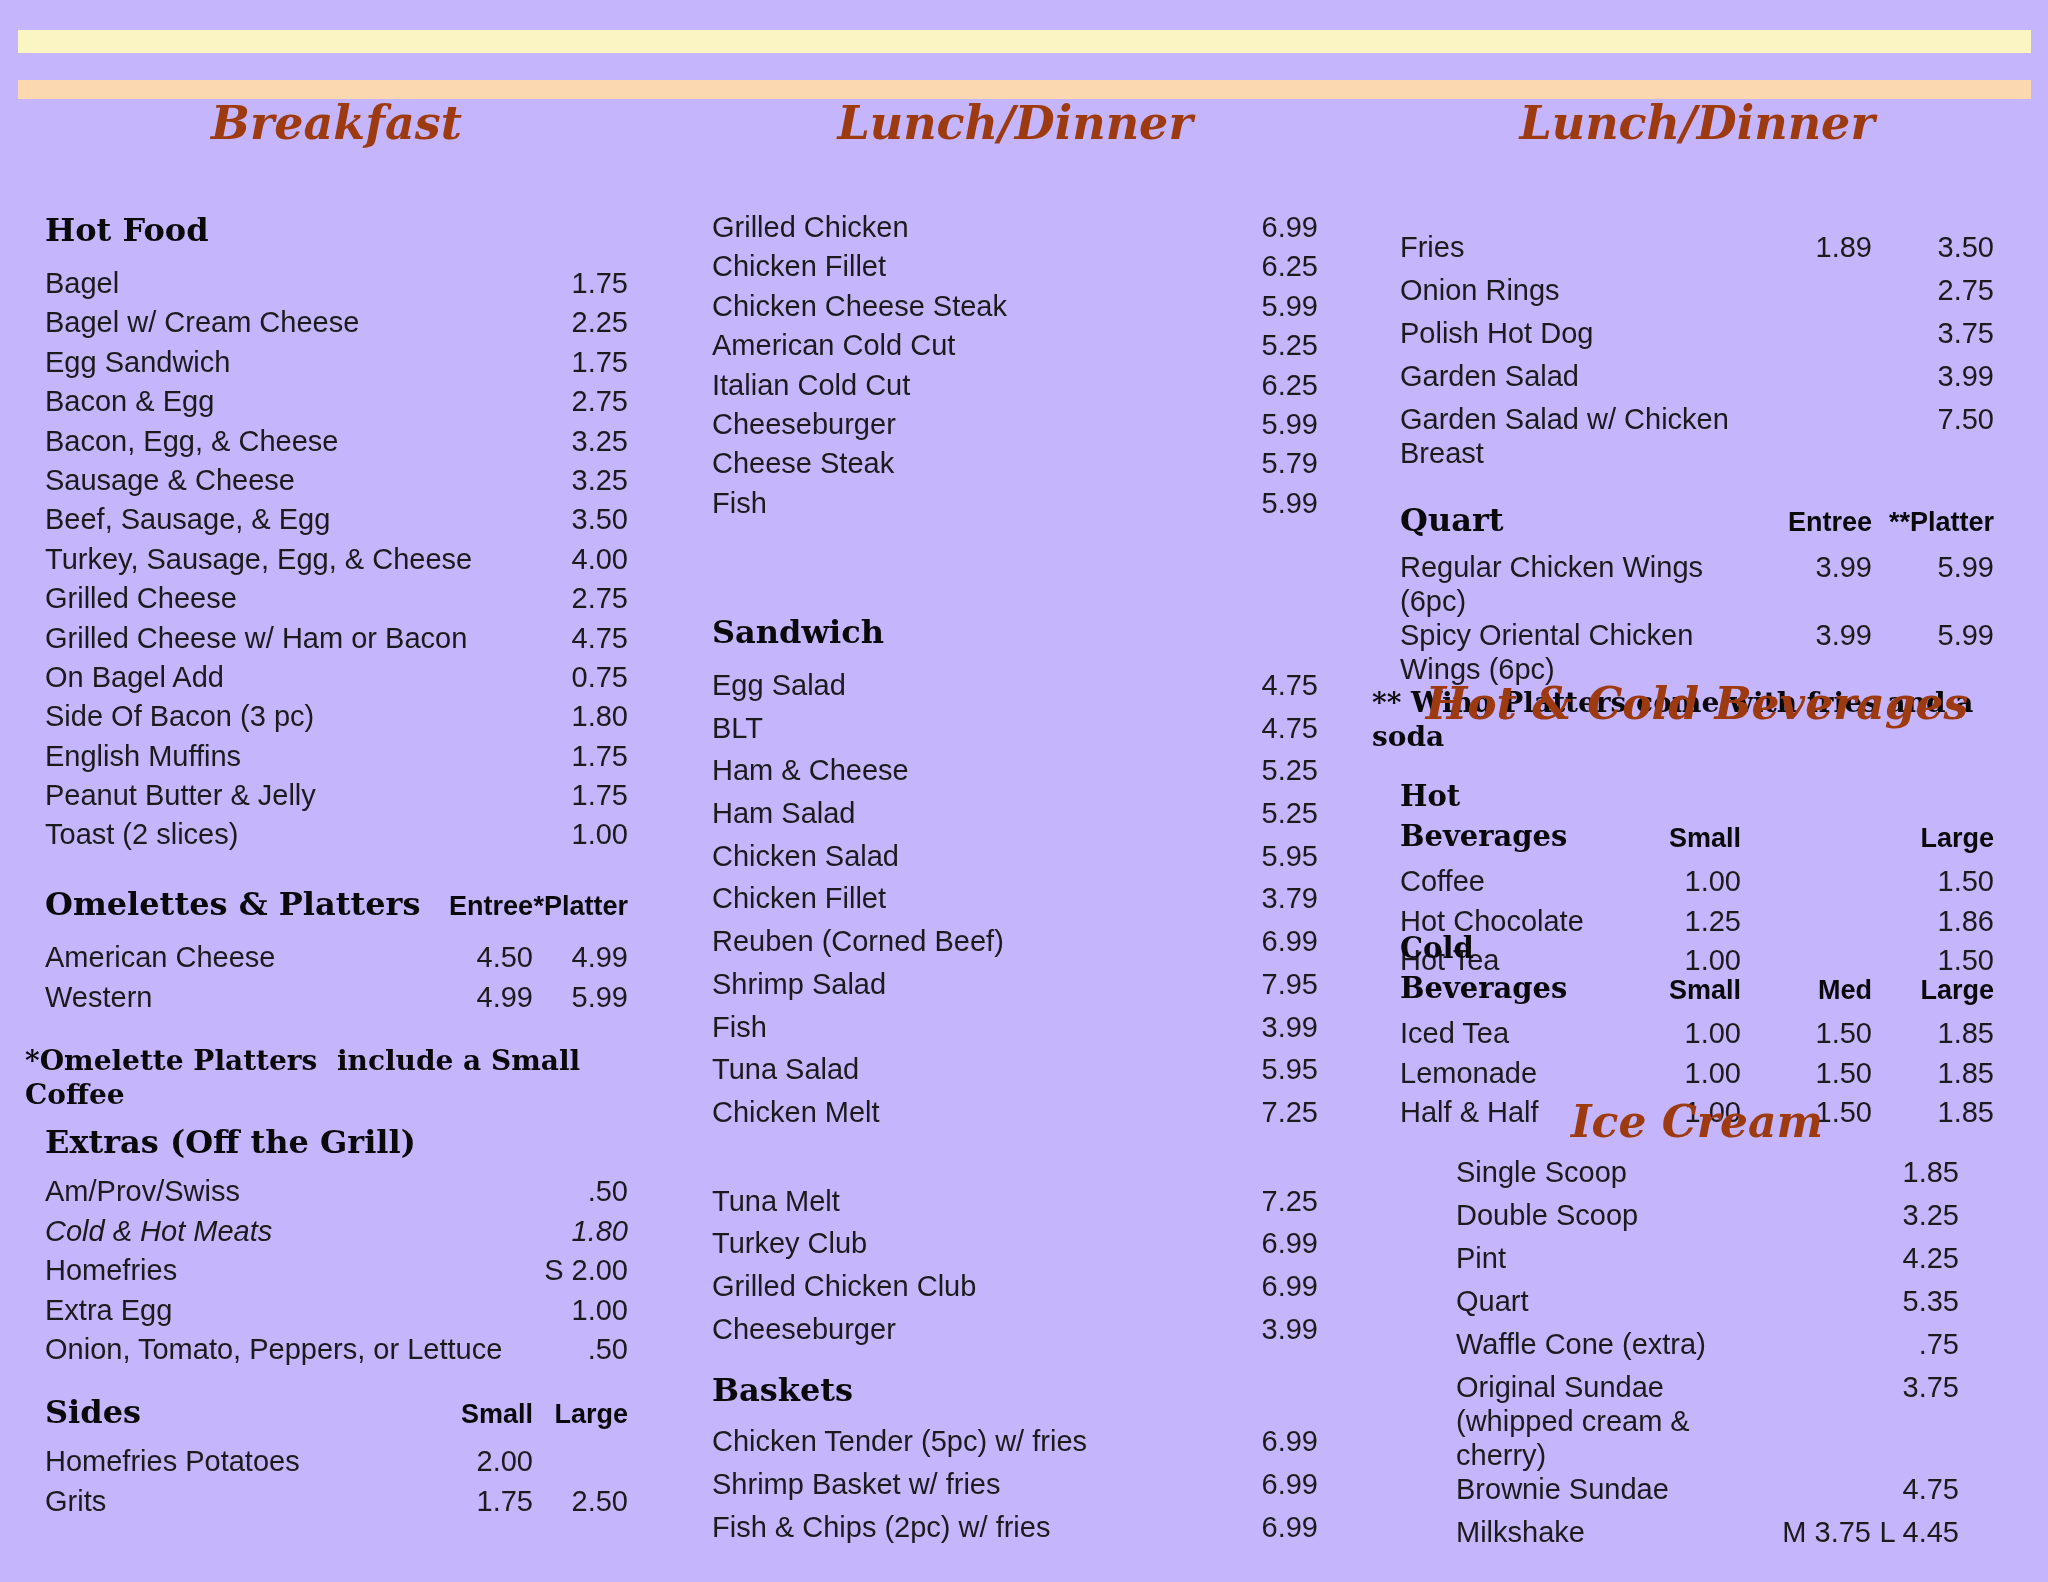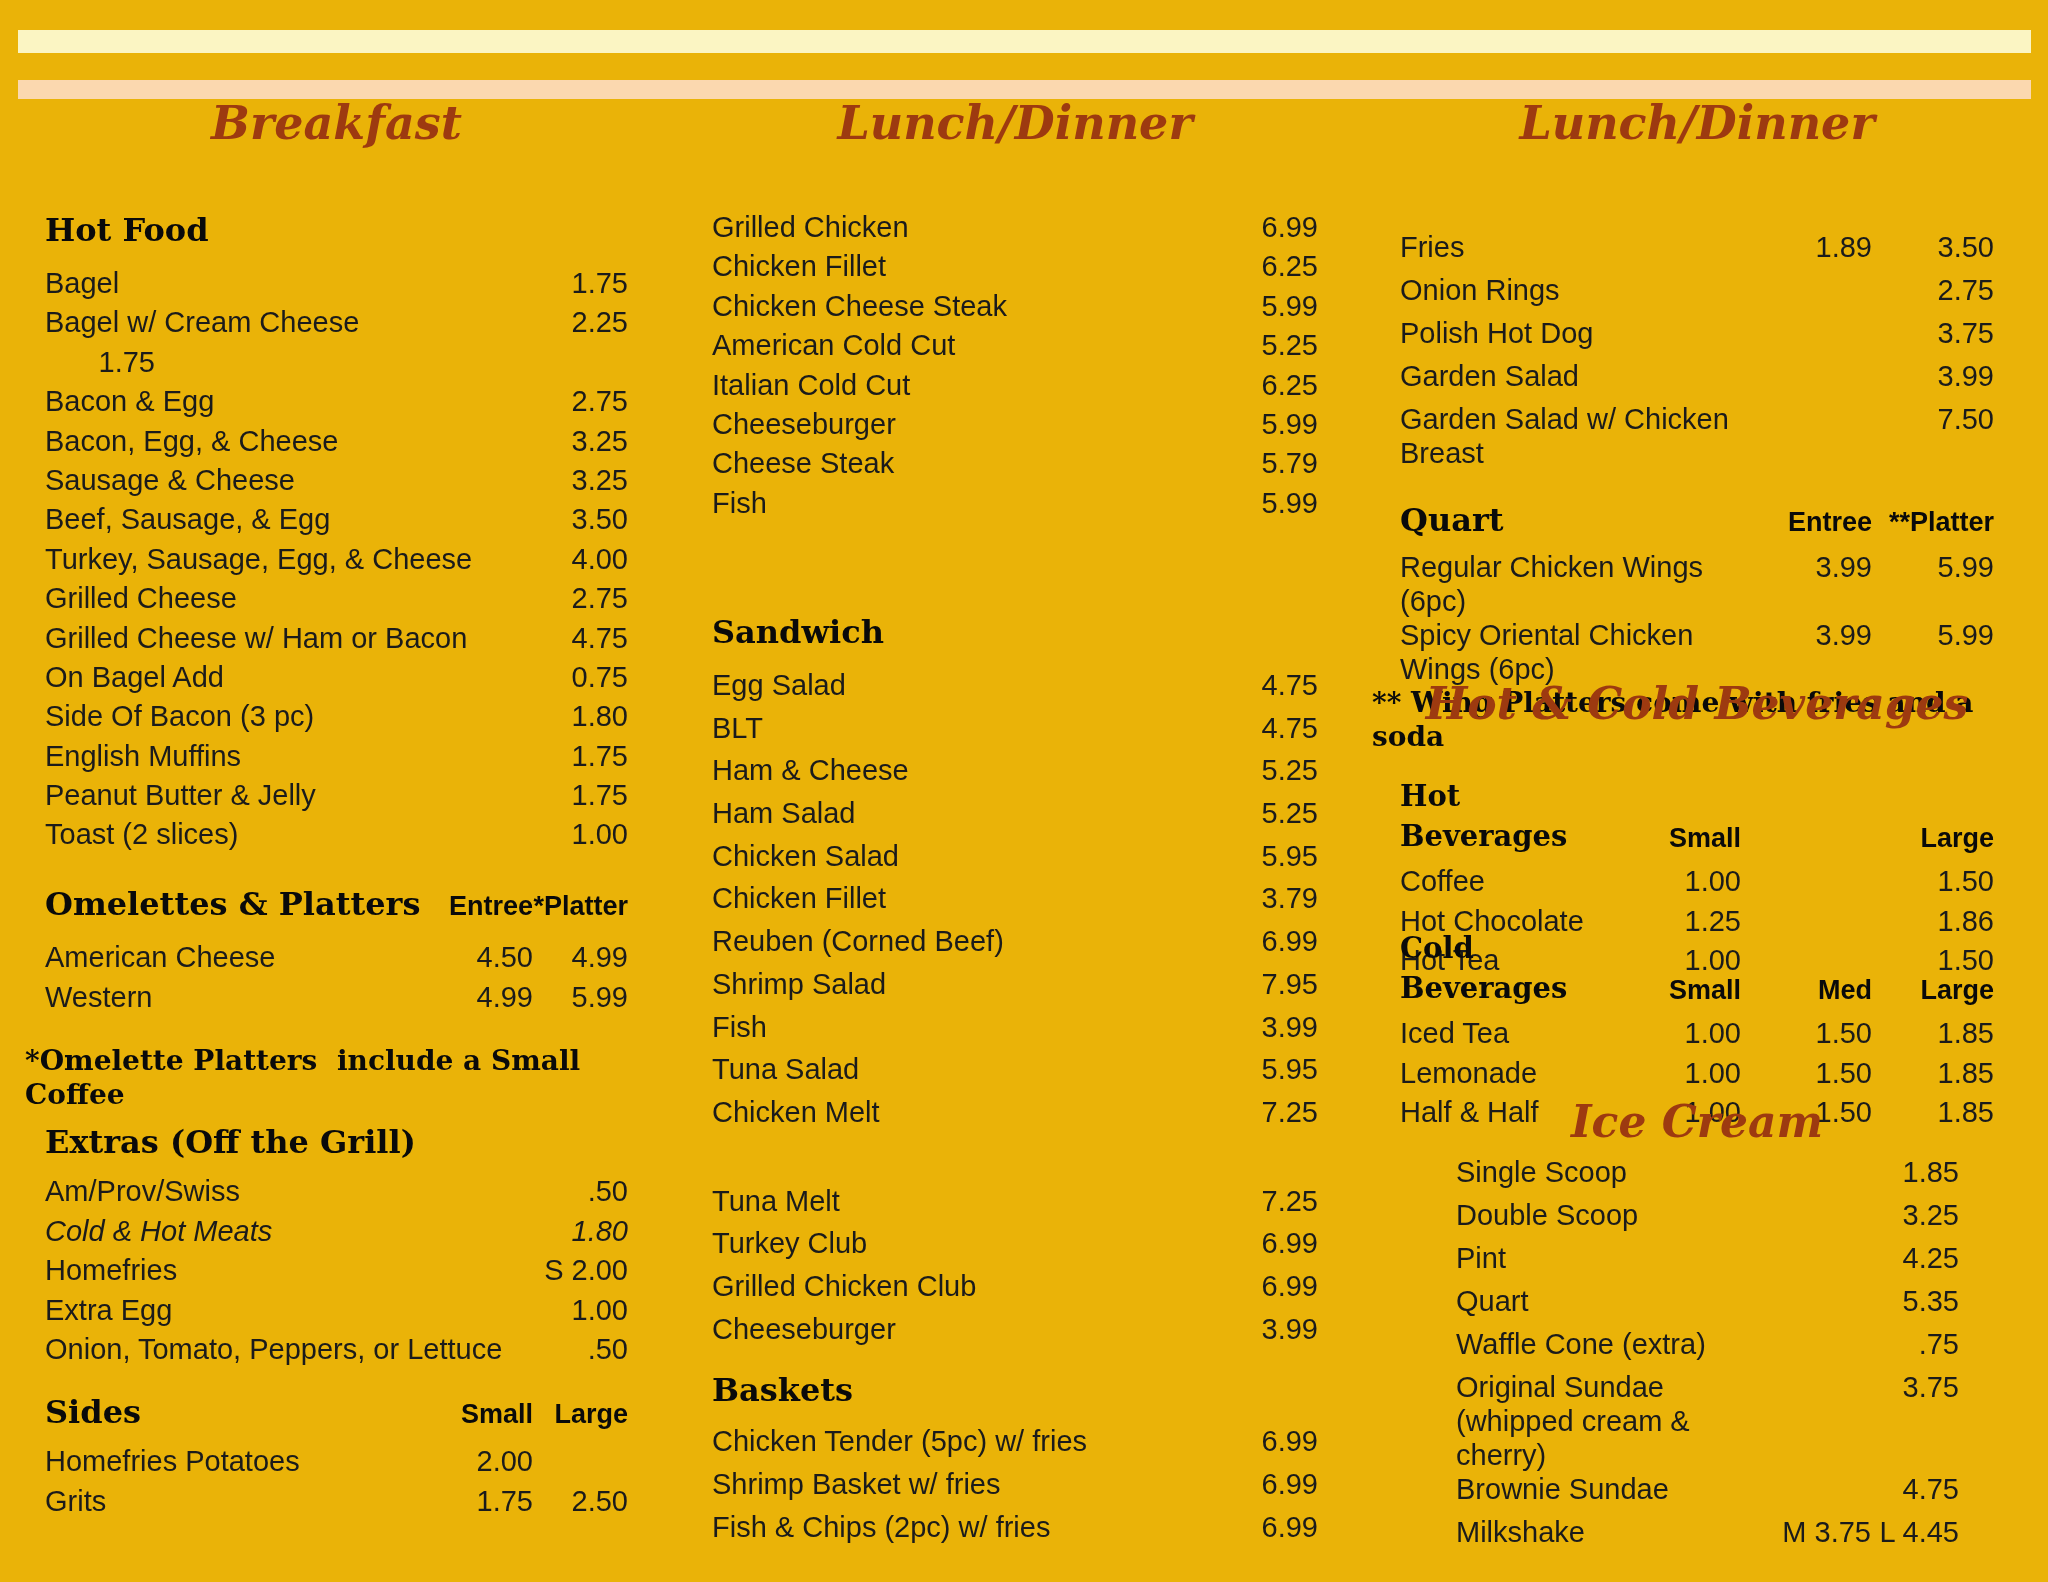--- a/index.html
+++ b/index.html
@@ -1,19 +1,19 @@
 <!DOCTYPE html>
 <html><head>
 <meta charset="utf-8">
 <style>
   html,body{margin:0;padding:0;background:#ffffff;}
   .page{
     position:relative;
     width:2048px;height:1582px;
-    background:#eab308;
+    background:#c4b5fd;
     font-family:"Liberation Sans",sans-serif;
     color:#1b1b1b;
     overflow:hidden;
   }
   .bar{position:absolute;left:18px;width:2013px;}
   .bar-yellow{top:30px;height:23px;}
   .bar-peach{top:80px;height:19px;}
   .col{position:absolute;top:0;height:100%;}
   .col-title{
     position:absolute;top:96px;left:0;right:0;
@@ -73,20 +73,21 @@
           </div>
           <div class="sec-row" style="min-height: 39.4px;">
             <div class="nm">Bagel</div>
             <div class="price" style="width: 110px;">1.75</div>
           </div>
           <div class="sec-row" style="min-height: 39.4px;">
             <div class="nm">Bagel w/ Cream Cheese</div>
             <div class="price" style="width: 110px;">2.25</div>
           </div>
           <div class="sec-row" style="min-height: 39.4px;">
+            <div class="nm">Egg Sandwich</div>
             <div class="price" style="width: 110px;">1.75</div>
           </div>
           <div class="sec-row" style="min-height: 39.4px;">
             <div class="nm">Bacon &amp; Egg</div>
             <div class="price" style="width: 110px;">2.75</div>
           </div>
           <div class="sec-row" style="min-height: 39.4px;">
             <div class="nm">Bacon, Egg, &amp; Cheese</div>
             <div class="price" style="width: 110px;">3.25</div>
           </div>

